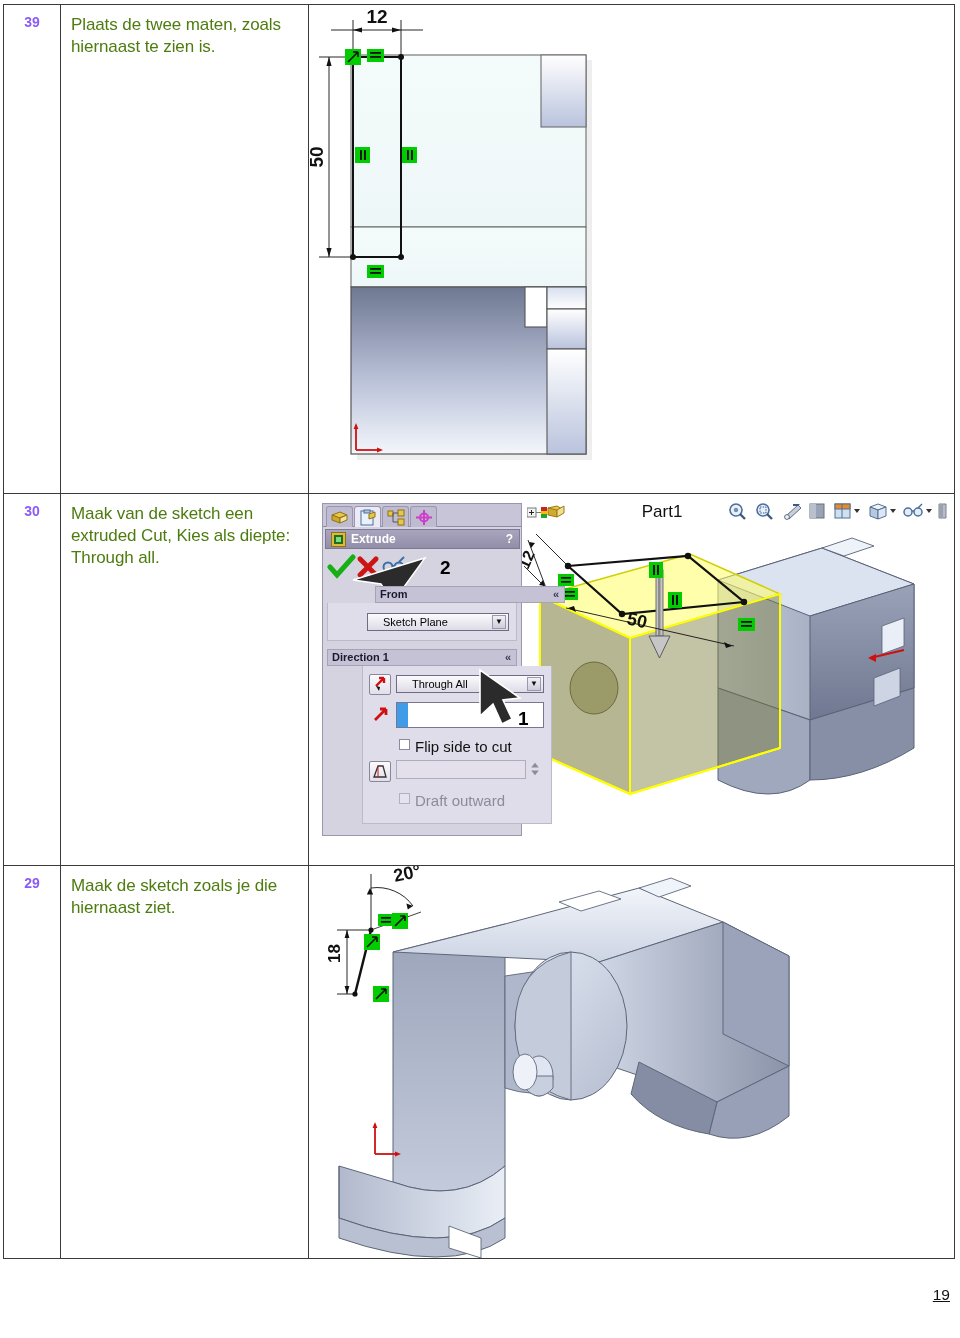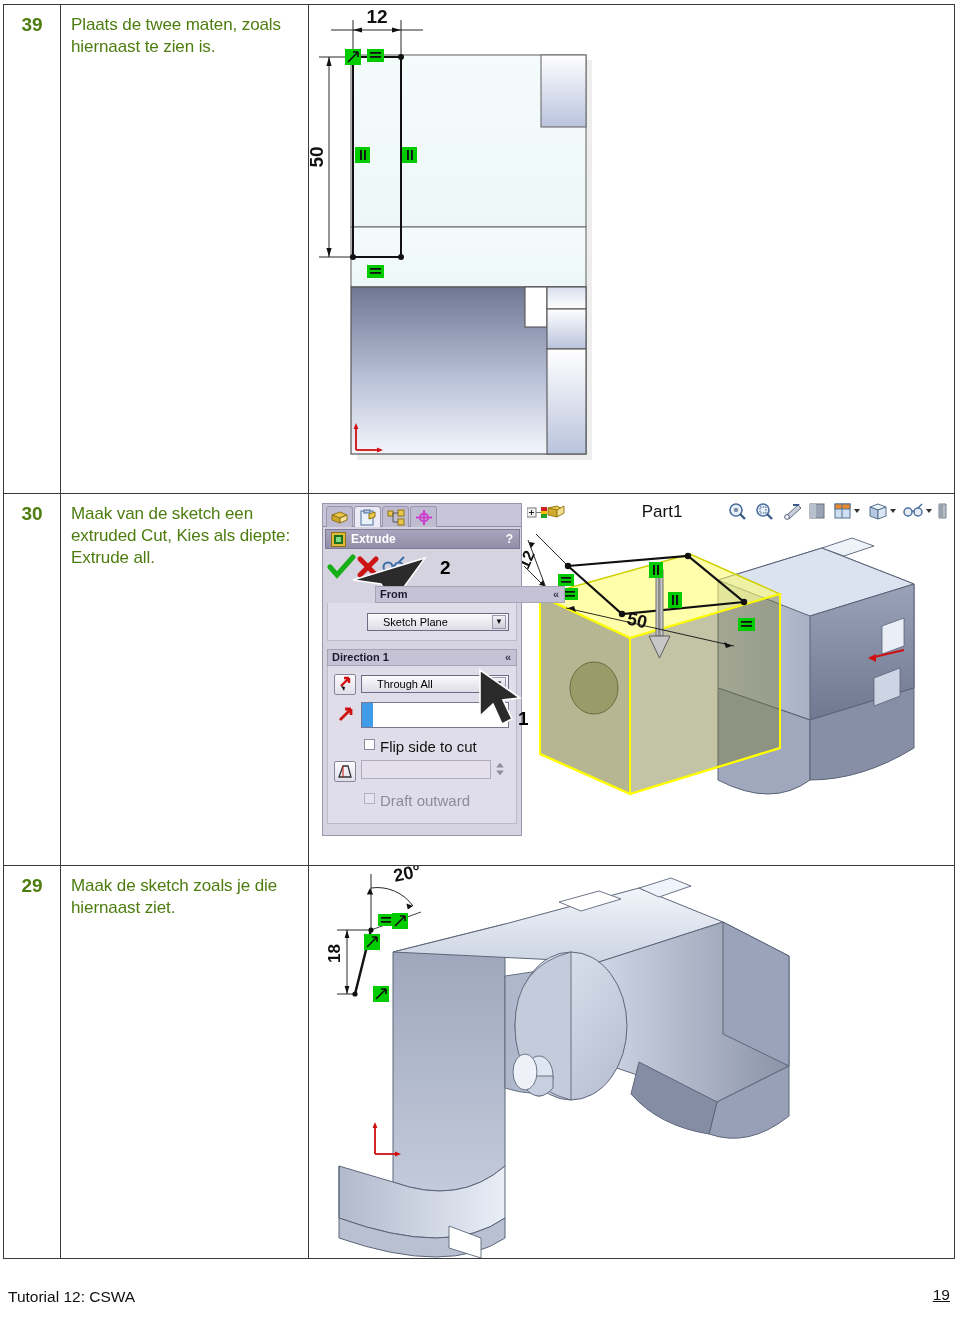--- a/index.html
+++ b/index.html
@@ -41,22 +41,22 @@
   }
   td.col-txt {
     width: 247px;
   }
   td.col-img {
     width: 645px;
     position: relative;
   }
   .num {
     font-weight: bold;
-    font-size: 19px;
-    color: #4d7c0f;
+    font-size: 14px;
+    color: #8b5cf6;
     display: block;
     padding-top: 9px;
   }
   .instr {
     font-size: 17px;
     line-height: 1.30;
     color: #4d7c0f;
     padding: 9px 8px 10px 10px;
     letter-spacing: -0.1px;
   }
@@ -333,21 +333,21 @@
             </svg>
           </div>
         </td>
       </tr>
 
       <tr>
         <td class="col-num" style="height:371px;">
           <span class="num">30</span>
         </td>
         <td class="col-txt">
-          <div class="instr">Maak van de sketch een extruded Cut, Kies als diepte: Extrude all.</div>
+          <div class="instr">Maak van de sketch een extruded Cut, Kies als diepte: Through all.</div>
         </td>
         <td class="col-img">
           <div class="sw-shot">
 
             <div class="sw-tree">
               <svg width="110" height="16" viewBox="0 0 110 16" style="vertical-align:middle">
                 <rect x="0" y="3" width="9" height="9" fill="#f2f2f2" stroke="#777"></rect>
                 <line x1="2" y1="7.5" x2="7" y2="7.5" stroke="#222"></line>
                 <line x1="4.5" y1="5" x2="4.5" y2="10" stroke="#222"></line>
                 <line x1="9" y1="7.5" x2="14" y2="7.5" stroke="#777"></line>
@@ -580,21 +580,21 @@
                 <div class="sw-combo" style="left:39px;top:10px;width:142px;">
                   <span>Sketch Plane</span>
                   <span class="combo-arrow">▼</span>
                 </div>
               </div>
 
               <div class="sw-group-hdr" style="top:145px;">
                 <span>Direction 1</span>
                 <span class="chev">«</span>
               </div>
-              <div class="sw-group-body" style="top:162px;height:158px;">
+              <div class="sw-group-body" style="top:162px;height:158px;margin-left:35px;">
 
                 <div class="sw-iconbtn" style="left:6px;top:8px;">
                   <svg width="18" height="17" viewBox="0 0 18 17" style="margin:1px 0 0 1px;">
                     <path d="M13 2 L5 10 M13 2 l-5 0 M13 2 l0 5" stroke="#d01010" stroke-width="2.4" fill="none"></path>
                     <path d="M5 10 l4 1 l-1 4 z" fill="#111"></path>
                   </svg>
                 </div>
                 <div class="sw-combo" style="left:33px;top:9px;width:148px;">
                   <span>Through All</span>
                   <span class="combo-arrow">▼</span>
@@ -742,18 +742,17 @@
             </svg>
           </div>
         </td>
       </tr>
 
     </tbody>
   </table>
 
   <div class="footer">
     <div class="footer-left">
-      <div>Tutorial 12: CSWA</div>
     </div>
     <div class="footer-right">19</div>
   </div>
 
 </div>
 
 </body></html>

